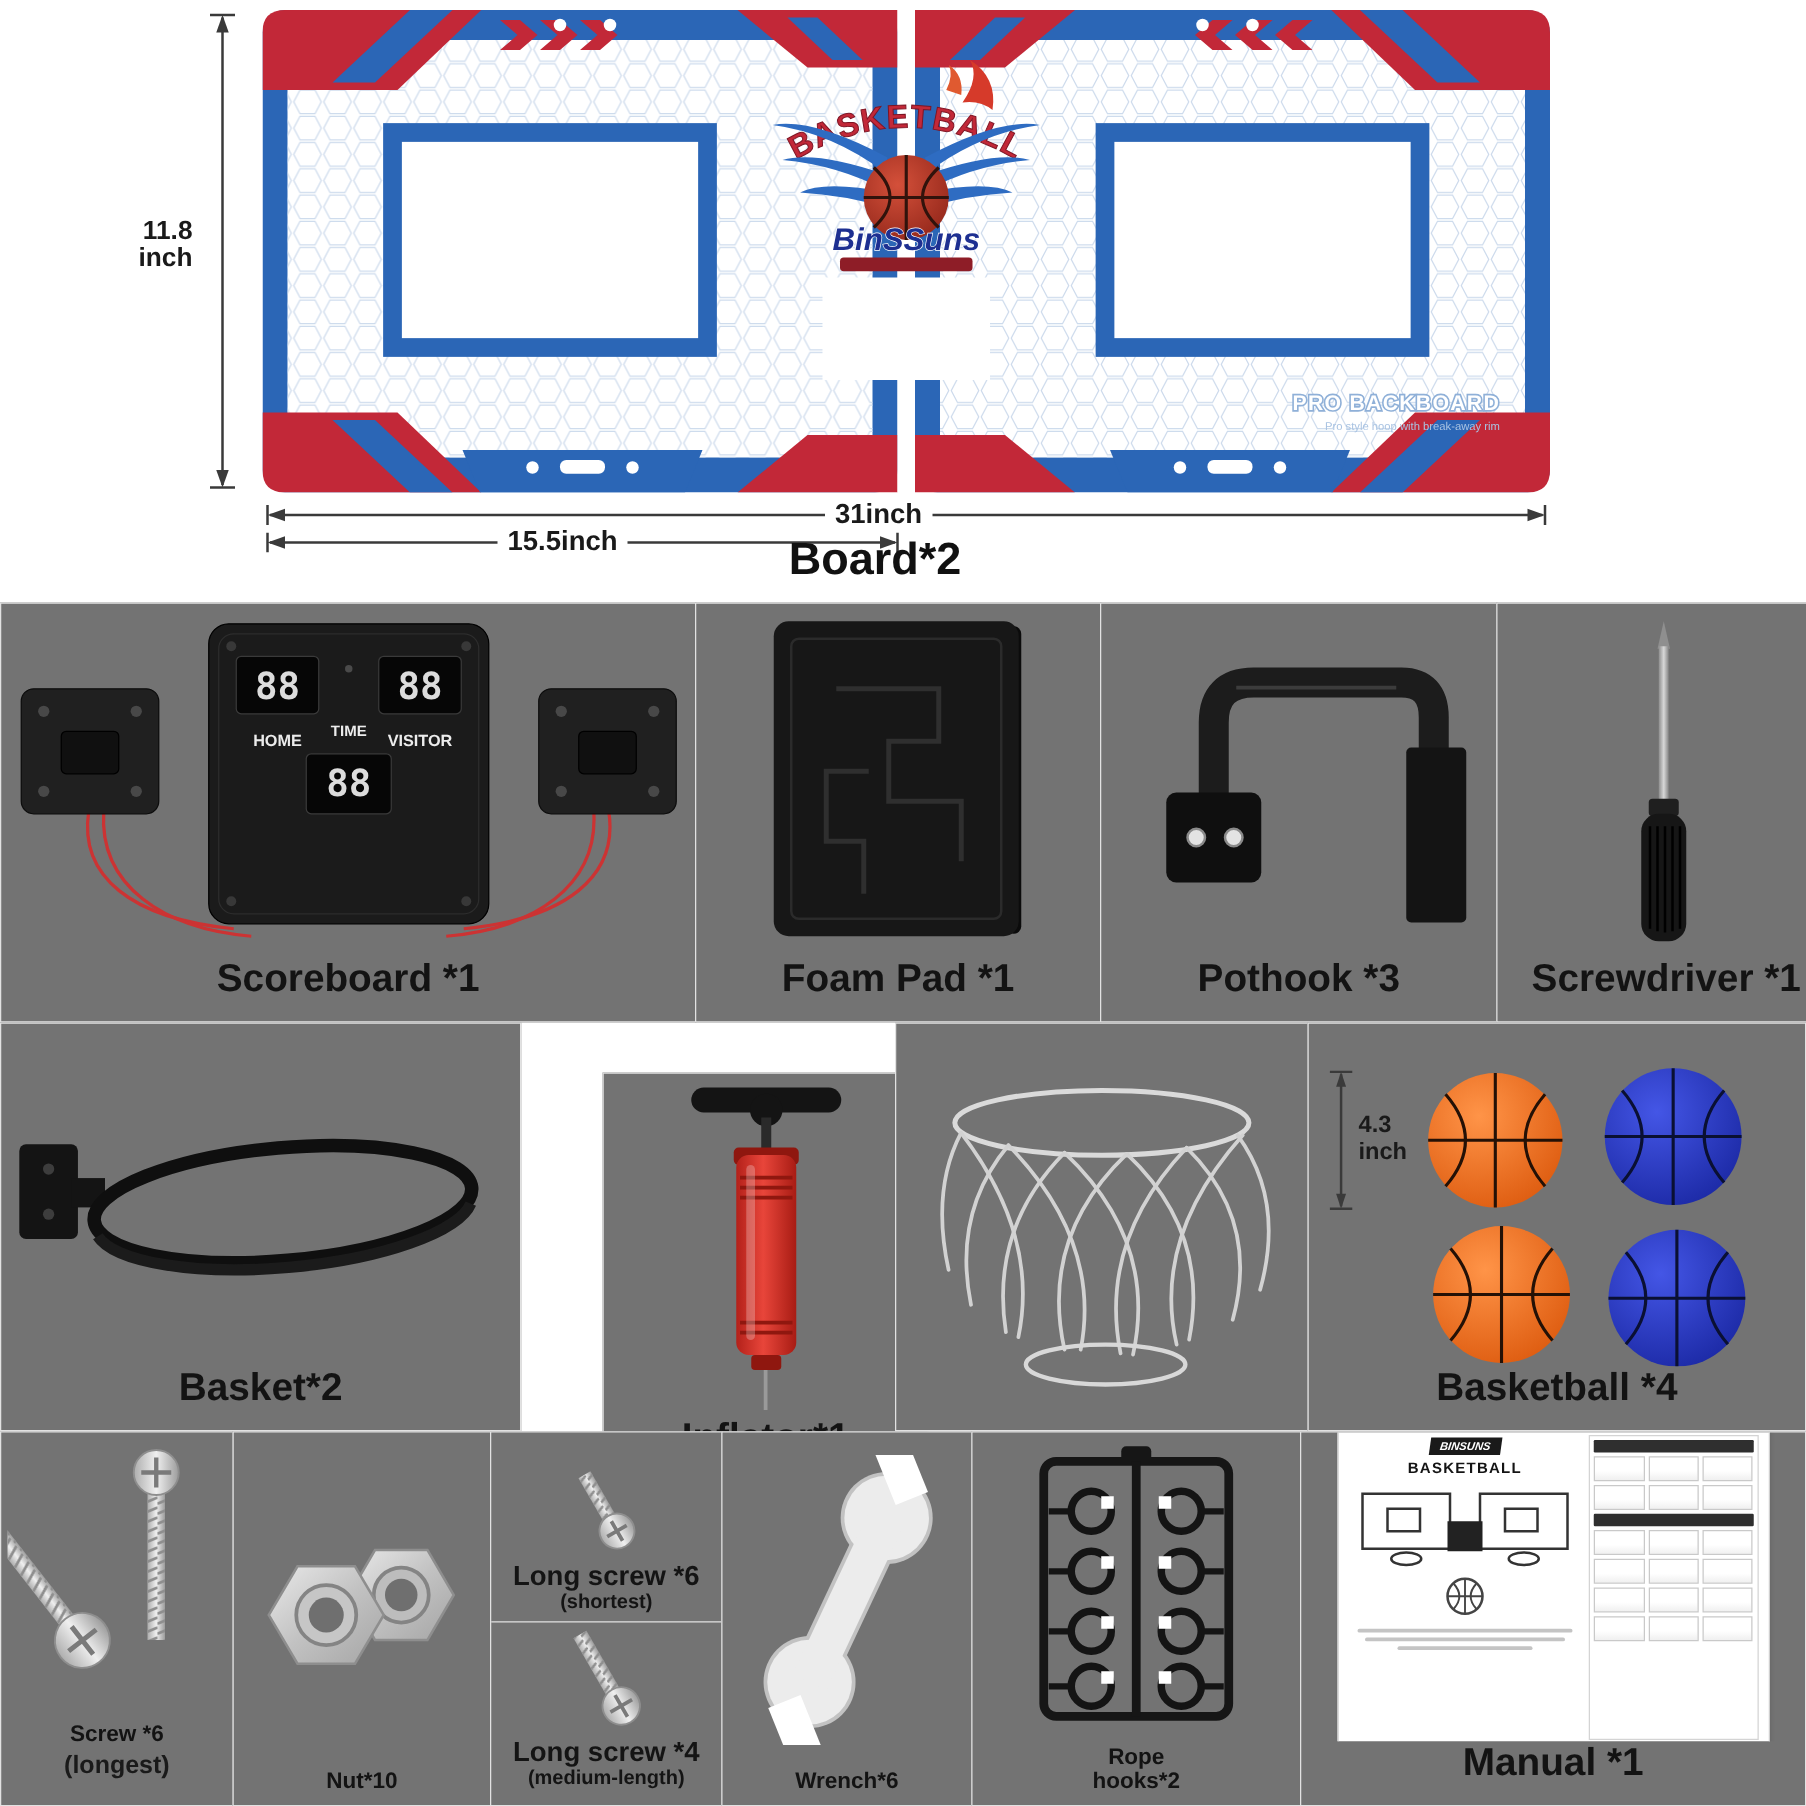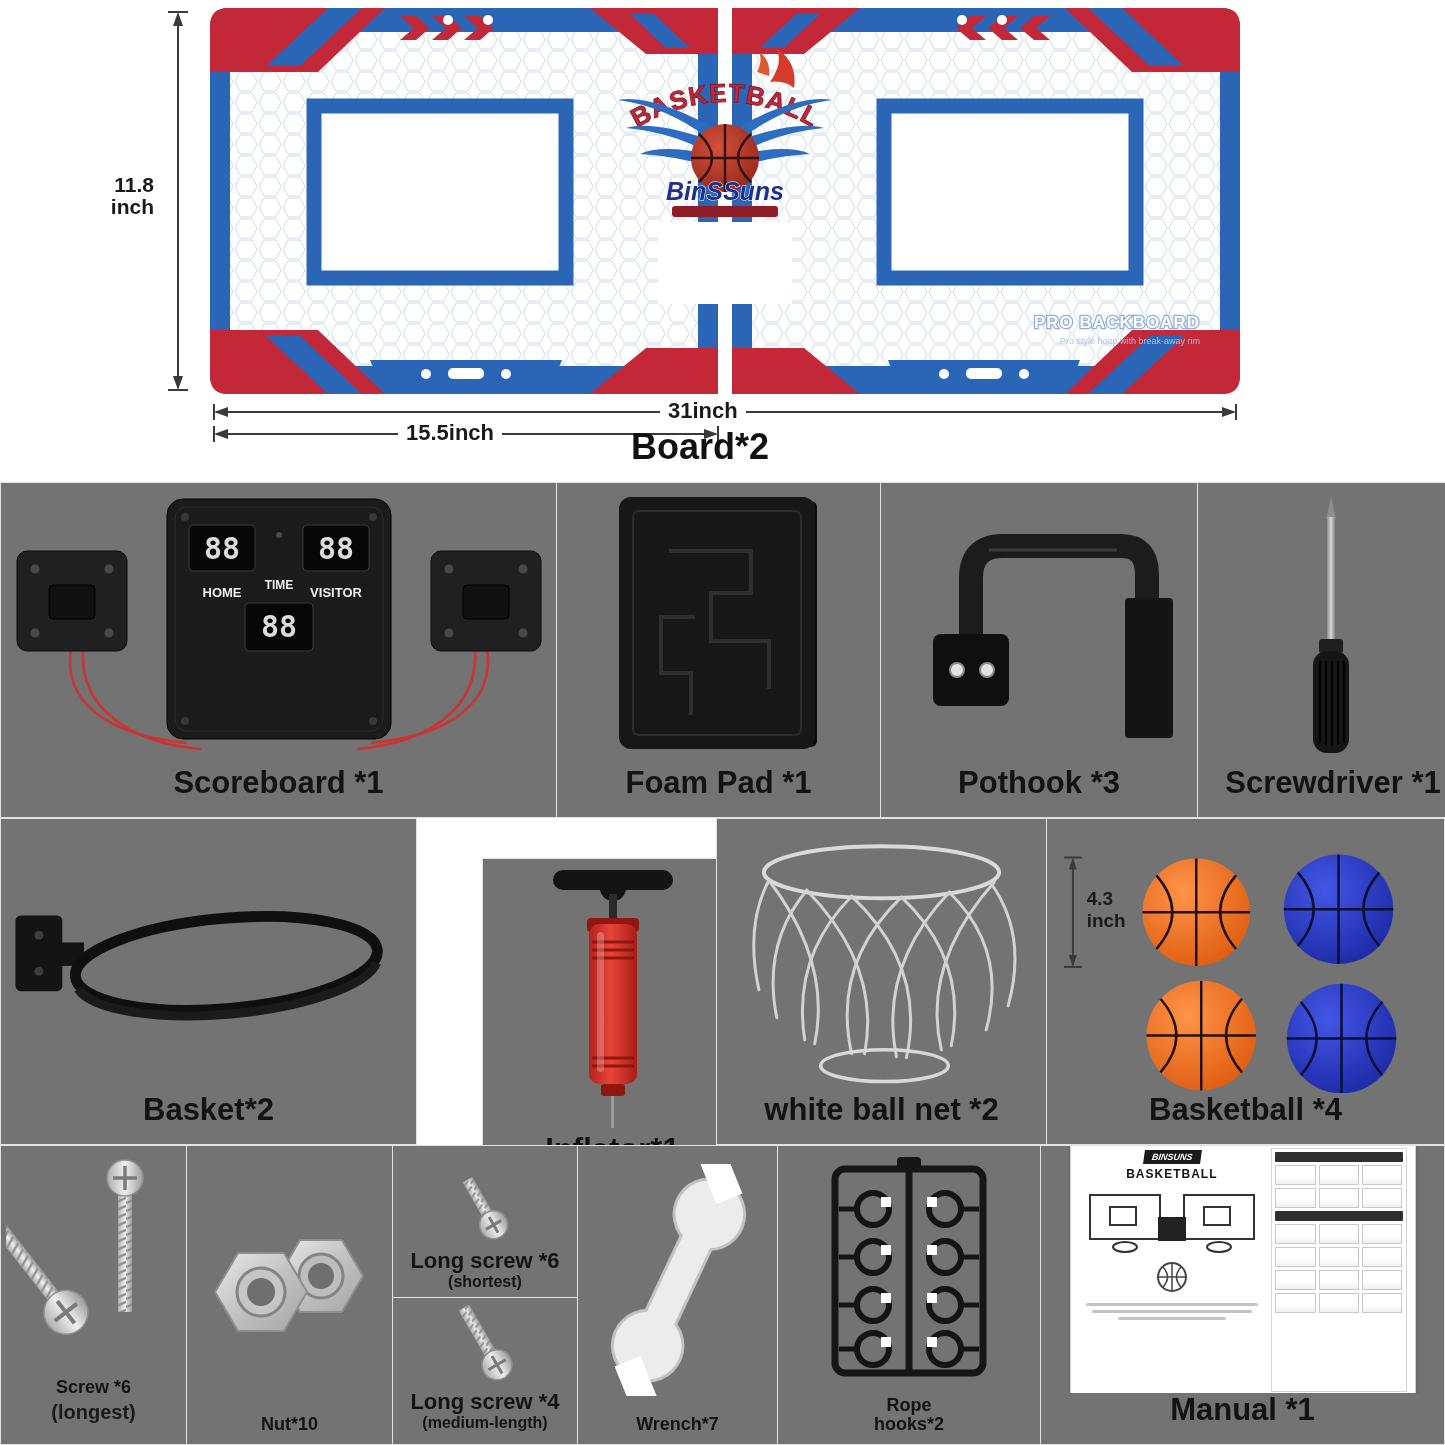--- a/index.html
+++ b/index.html
@@ -310,21 +310,20 @@
           <path d="M278,60 Q205,142 225,228"></path>
             <path d="M233,70 Q162,145 180,235"></path>
           <path d="M185,75 Q115,142 135,232"></path>
             <path d="M135,74 Q75,135 88,218"></path>
           <path d="M90,68 Q45,122 60,196"></path>
             <path d="M52,58 Q28,104 42,168"></path>
         </g>
         <ellipse cx="168" cy="244" rx="64" ry="16" fill="none" stroke="#d8d8d8" stroke-width="3.5"></ellipse>
       </svg>
     </div>
-    <div class="label">white ball net *2</div>
   </div>
 
   <div class="cell" style="left:1046px;top:818px;width:399px;height:327px">
     <div class="art">
       <svg width="399" height="278" viewBox="0 0 399 278">
         <defs>
           <radialGradient id="obg" cx="0.38" cy="0.32" r="0.85">
             <stop offset="0" stop-color="#ff9448"></stop>
               <stop offset="1" stop-color="#d95408"></stop>
           </radialGradient>
@@ -501,21 +500,21 @@
           <circle cx="70" cy="182" r="37" fill="#c2c2c2"></circle>
           <line x1="132" y1="50" x2="70" y2="182" stroke="#c2c2c2" stroke-width="36"></line>
           <circle cx="132" cy="50" r="34" fill="#ececec"></circle>
           <circle cx="70" cy="182" r="34" fill="#ececec"></circle>
           <line x1="132" y1="50" x2="70" y2="182" stroke="#ececec" stroke-width="30"></line>
           <rect x="130" y="-8" width="28" height="44" fill="#ffffff" transform="rotate(-22 144 14)"></rect>
           <rect x="44" y="196" width="28" height="44" fill="#ffffff" transform="rotate(-22 58 218)"></rect>
         </g>
       </svg>
     </div>
-    <div class="label small">Wrench*7</div>
+    <div class="label small">Wrench*6</div>
   </div>
 
   <div class="cell" style="left:777px;top:1145px;width:264px;height:300px">
     <div class="art">
       <svg width="240" height="236" viewBox="0 0 240 236">
         <rect x="108" y="4" width="24" height="14" rx="4" fill="#161616"></rect>
         <rect x="46" y="16" width="148" height="204" rx="10" fill="none" stroke="#161616" stroke-width="7"></rect>
         <line x1="120" y1="16" x2="120" y2="220" stroke="#161616" stroke-width="7"></line>
         <g stroke="#141414" stroke-width="6" fill="none">
           <circle cx="84" cy="56" r="16"></circle>

